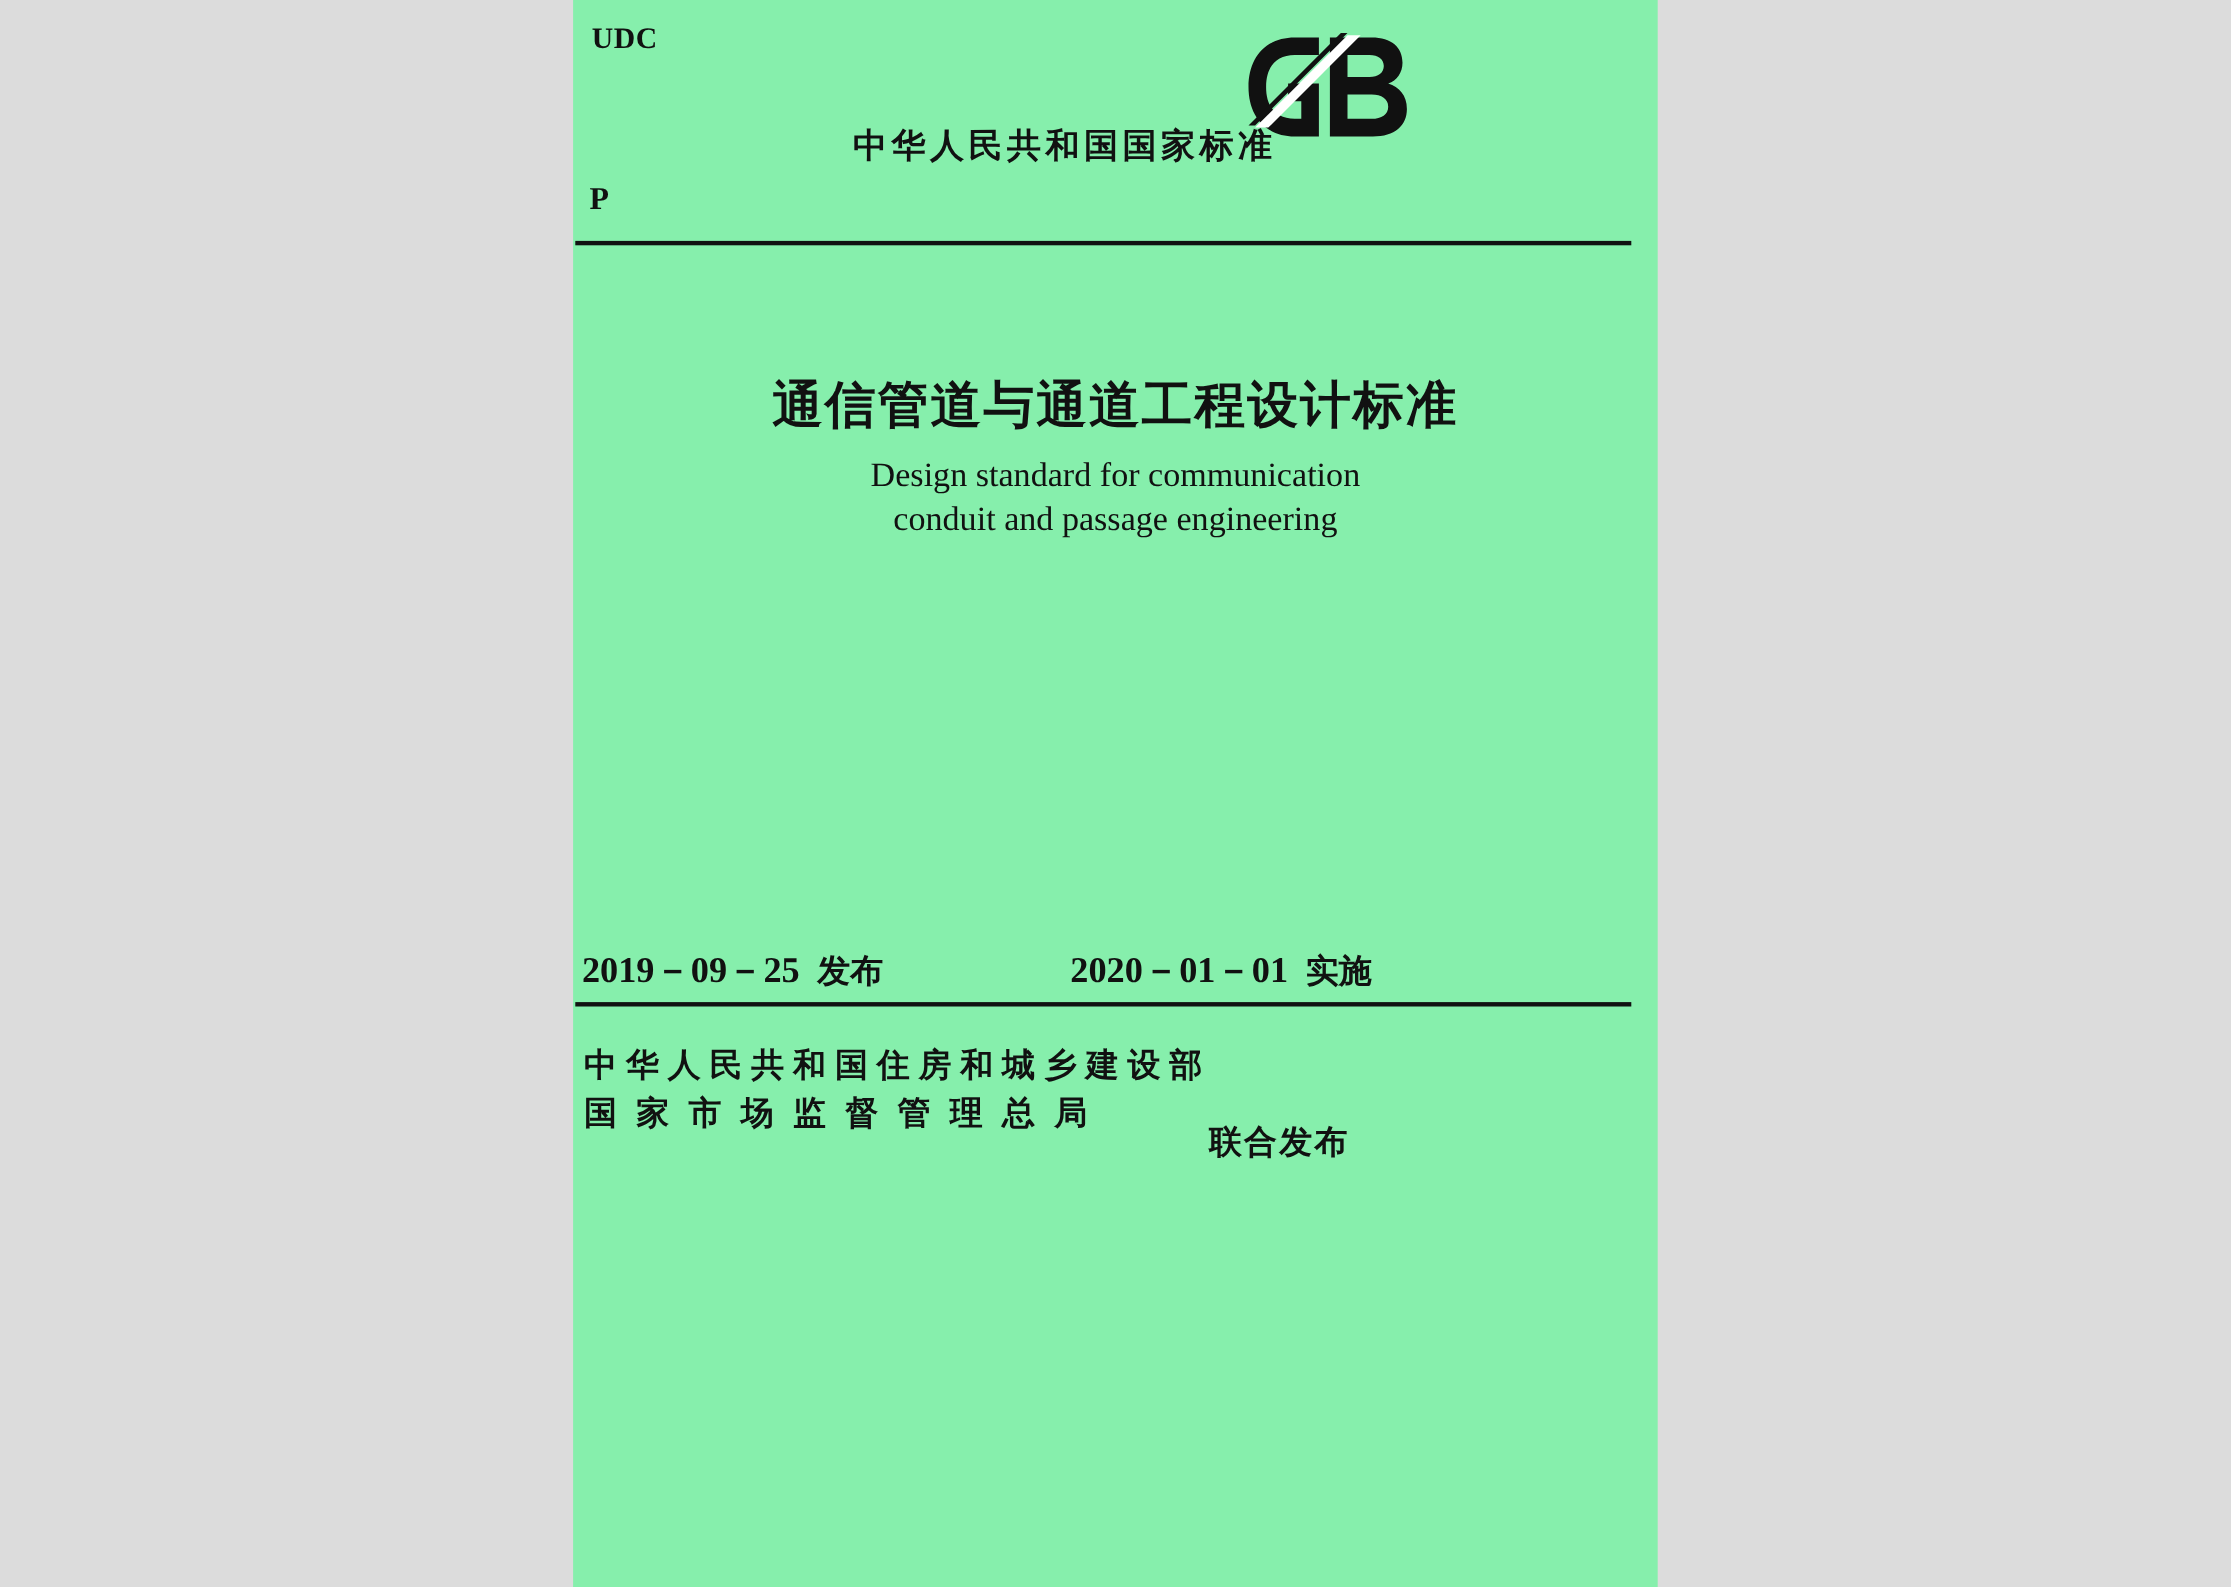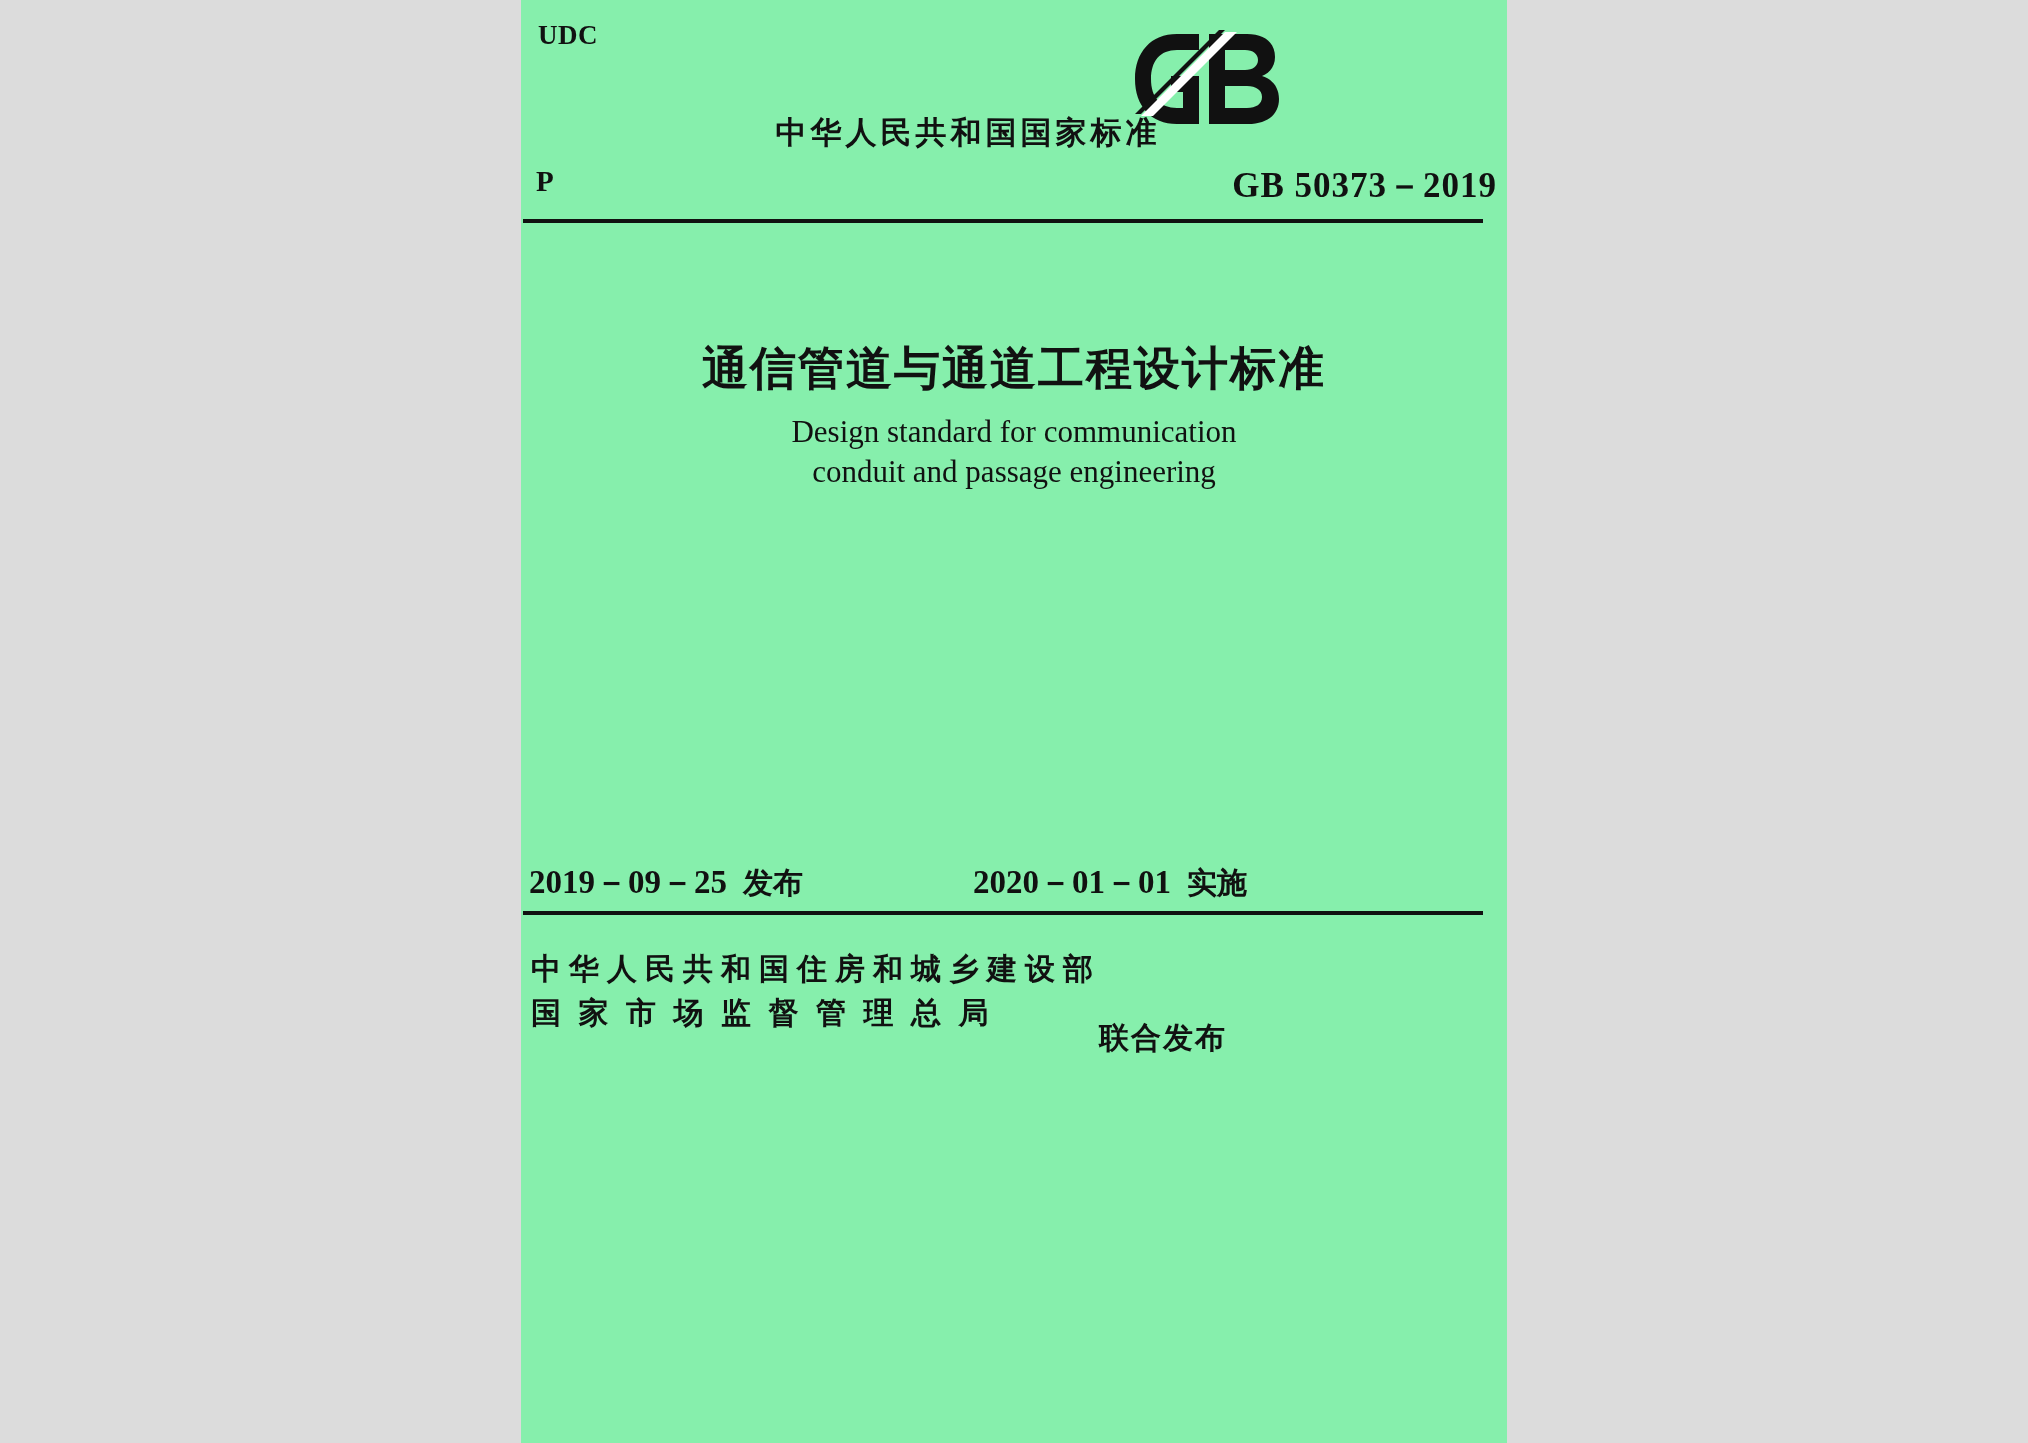--- a/index.html
+++ b/index.html
@@ -217,21 +217,20 @@
                      C127 78 133 74 133 67
                      C133 60 127 56 118 56 Z"></path>
 
             <path d="M12 86 L96 2 L108 2 L24 86 Z" fill="#ffffff"></path>
             <path d="M6 84 L90 0 L96 0 L12 84 Z" fill="#111"></path>
           </g>
         </svg>
       </div>
 
       <div class="p-letter">P</div>
-      <div class="std-code">GB 50373－2019</div>
 
       <div class="rule-top"></div>
 
       <div class="title-cn">通信管道与通道工程设计标准</div>
 
       <div class="title-en">
         <div>Design standard for communication</div>
         <div>conduit and passage engineering</div>
       </div>
 

